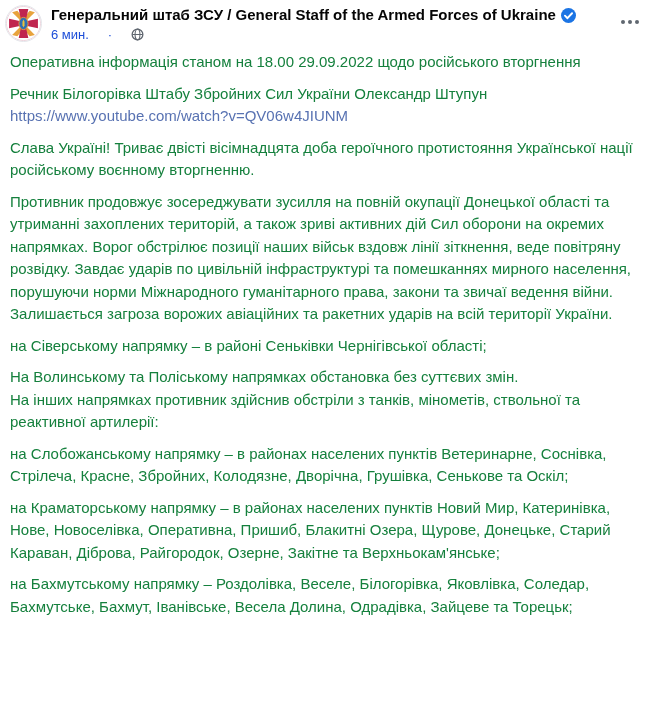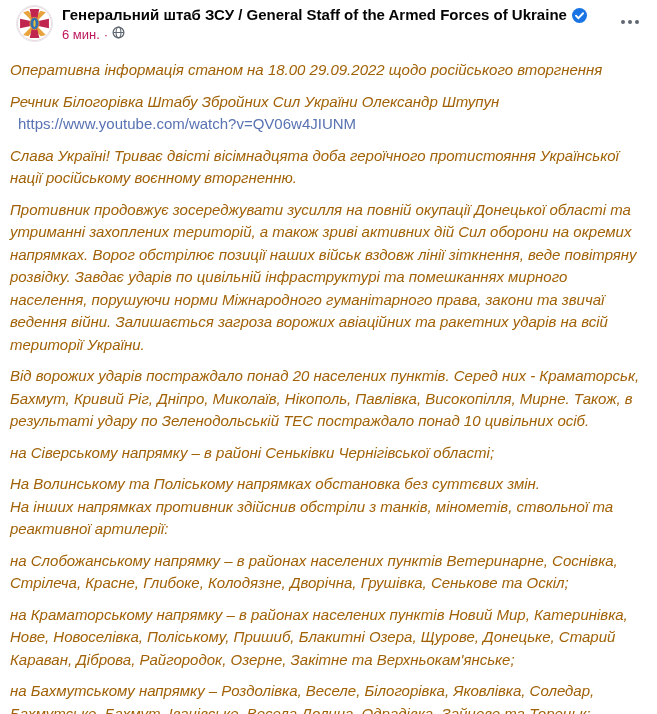--- a/index.html
+++ b/index.html
@@ -8,21 +8,21 @@
     background: #fff;
     overflow: hidden;
     font-family: "Liberation Sans", "DejaVu Sans", sans-serif;
   }
   .post { width: 657px; background: #fff; }
 
   
   .header {
     display: flex;
     align-items: flex-start;
-    padding: 5px 10px 4px 16px;
+    padding: 5px 10px 4px 5px;
   }
   .avatar {
     width: 37px; height: 37px;
     border-radius: 50%;
     border: 1px solid #e4e6eb;
     flex: 0 0 auto;
     overflow: hidden;
     cursor: pointer;
     background: #fff;
   }
@@ -32,53 +32,52 @@
   .page-name {
     font-size: 15px;
     font-weight: bold;
     color: #050505;
     line-height: 20px;
     cursor: pointer;
     white-space: nowrap;
   }
   .verified { display: inline-flex; align-items: center; }
   .meta-row {
-    display: flex; align-items: flex-start; gap: 4px;
-    font-size: 13px; color: #be185d; line-height: 17px; margin-top: 1px;
+    display: flex; align-items: center; gap: 19px;
+    font-size: 13px; color: #1d4ed8; line-height: 17px; margin-top: 1px;
   }
   .meta-row .timestamp { cursor: pointer; }
   .menu {
     margin-left: auto;
     padding: 6px 8px 0 8px;
     display: flex; gap: 3px; align-items: center;
     cursor: pointer;
     height: 28px;
   }
   .menu i {
     width: 4px; height: 4px; border-radius: 50%;
     background: #606770; display: block;
   }
 
   
   .body { padding: 4px 10px 0 10px; }
   .body p {
     font-size: 15px;
     line-height: 22.5px;
-    color: #a16207;
-    margin: 8px 0 9px 0;
+    color: #15803d;
+    margin: 0 0 9px 0;
     white-space: pre-line;
-    font-style: italic;
   }
   .body a.post-link {
     display: block;
     font-size: 15px;
     line-height: 22.5px;
     color: #5872b2;
     text-decoration: none;
-    margin: -9px 0 9px 8px; 
+    margin: -9px 0 9px 0; 
     cursor: pointer;
     word-break: break-all;
   }
 </style>
 </head>
 <body>
 
 <div class="post">
 
   <div class="header">
@@ -131,22 +130,21 @@
         <i></i>
     </div>
   </div>
 
   <div class="body" id="post-body">
       <p>Оперативна інформація станом на 18.00 29.09.2022 щодо російського вторгнення</p>
       <p>Речник Білогорівка Штабу Збройних Сил України Олександр Штупун</p>
       <a class="post-link" href="#">https://www.youtube.com/watch?v=QV06w4JIUNM</a>
       <p>Слава Україні! Триває двісті вісімнадцята доба героїчного протистояння Української нації російському воєнному вторгненню.</p>
       <p>Противник продовжує зосереджувати зусилля на повній окупації Донецької області та утриманні захоплених територій, а також зриві активних дій Сил оборони на окремих напрямках. Ворог обстрілює позиції наших військ вздовж лінії зіткнення, веде повітряну розвідку. Завдає ударів по цивільній інфраструктурі та помешканнях мирного населення, порушуючи норми Міжнародного гуманітарного права, закони та звичаї ведення війни. Залишається загроза ворожих авіаційних та ракетних ударів на всій території України.</p>
-      <p>Від ворожих ударів постраждало понад 20 населених пунктів.  Серед них - Краматорськ, Бахмут, Кривий Ріг, Дніпро, Миколаїв, Нікополь, Павлівка, Високопілля, Мирне. Також, в результаті удару по Зеленодольській ТЕС постраждало понад 10 цивільних осіб.</p>
       <p>на Сіверському напрямку – в районі Сеньківки Чернігівської області;</p>
       <p>На Волинському та Поліському напрямках обстановка без суттєвих змін.
 На інших напрямках противник здійснив обстріли з танків, мінометів, ствольної та реактивної артилерії:</p>
-      <p>на Слобожанському напрямку – в районах населених пунктів Ветеринарне, Соснівка, Стрілеча, Красне, Глибоке, Колодязне, Дворічна, Грушівка, Сенькове та Оскіл;</p>
-      <p>на Краматорському напрямку – в районах населених пунктів Новий Мир, Катеринівка, Нове, Новоселівка, Поліському, Пришиб, Блакитні Озера, Щурове, Донецьке, Старий Караван, Діброва, Райгородок, Озерне, Закітне та Верхньокам'янське;</p>
+      <p>на Слобожанському напрямку – в районах населених пунктів Ветеринарне, Соснівка, Стрілеча, Красне, Збройних, Колодязне, Дворічна, Грушівка, Сенькове та Оскіл;</p>
+      <p>на Краматорському напрямку – в районах населених пунктів Новий Мир, Катеринівка, Нове, Новоселівка, Оперативна, Пришиб, Блакитні Озера, Щурове, Донецьке, Старий Караван, Діброва, Райгородок, Озерне, Закітне та Верхньокам'янське;</p>
       <p>на Бахмутському напрямку – Роздолівка, Веселе, Білогорівка, Яковлівка, Соледар, Бахмутське, Бахмут, Іванівське, Весела Долина, Одрадівка, Зайцеве та Торецьк;</p>
     </div>
 
 </div>
 
 </body></html>

